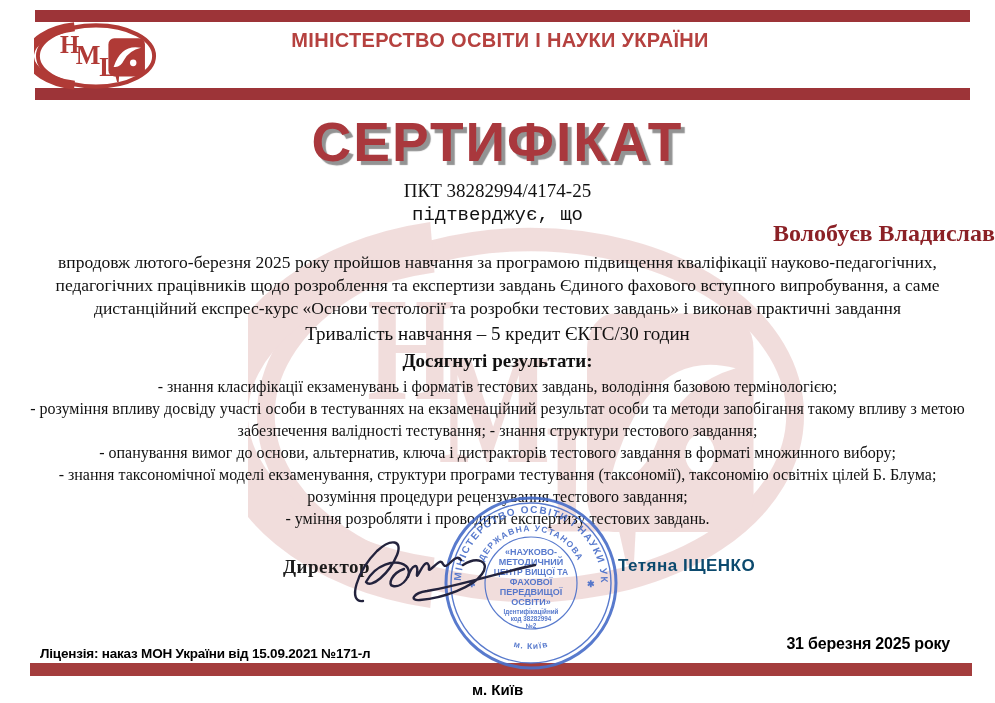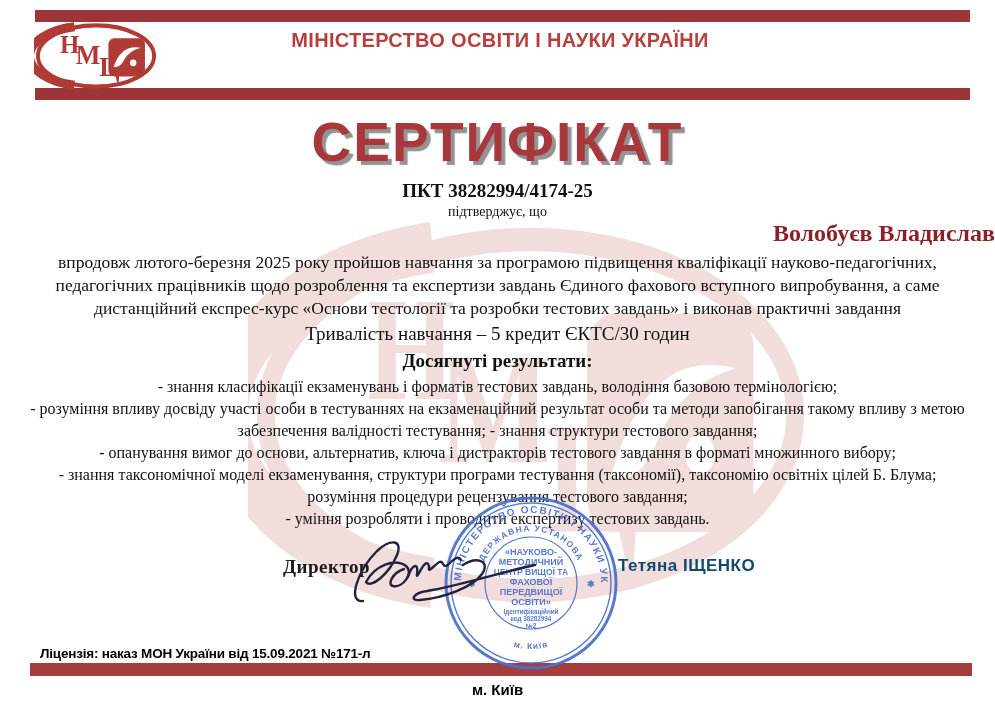--- a/index.html
+++ b/index.html
@@ -30,22 +30,22 @@
   .header-line1{font-size:20px;letter-spacing:.3px;}
   .header-line2{font-size:19px;letter-spacing:.1px;margin-top:5px;white-space:nowrap;}
 
   
   .title{
     position:absolute;left:0;top:110px;width:100%;text-align:center;
     font-family:"Liberation Sans", sans-serif;font-weight:900;
     font-size:55px;letter-spacing:2px;color:#a9383d;
     text-shadow:4px 4px 1px #939393;
   }
-  .cert-number{position:absolute;left:0;top:180px;width:100%;text-align:center;font-size:19px;font-weight:bold;}
-  .confirm-line{position:absolute;left:0;top:204px;width:100%;text-align:center;font-size:14px;}
+  .cert-number{position:absolute;left:0;top:180px;width:100%;text-align:center;font-size:19px;}
+  .confirm-line{position:absolute;left:0;top:204px;width:100%;text-align:center;font-size:19px;font-family:Liberation Mono, monospace;}
   .recipient{position:absolute;left:0;top:220px;width:100%;text-align:right;font-size:24px;font-weight:bold;color:#8b2126;}
   .body-par{position:absolute;left:30px;top:251px;width:935px;text-align:center;font-size:17.5px;line-height:23px;}
   .duration{position:absolute;left:0;top:323px;width:100%;text-align:center;font-size:19px;}
   .results-title{position:absolute;left:0;top:350px;width:100%;text-align:center;font-size:19px;font-weight:bold;}
   .results{position:absolute;left:30px;top:376px;width:935px;text-align:center;font-size:16px;line-height:22px;}
   .results .item{margin:0;}
 
   
   .sig-label{position:absolute;left:283px;top:556px;font-family:Liberation Serif, serif;font-weight:bold;font-size:19px;letter-spacing:.5px;color:#1b1b1b;}
   .signer-name{position:absolute;left:618px;top:556px;font-family:"Liberation Sans", sans-serif;font-weight:bold;font-size:17px;letter-spacing:.5px;color:#0c4a6e;}
@@ -148,17 +148,18 @@
       <text class="stamp-text" x="89" y="101" font-size="9">ПЕРЕДВИЩОЇ</text>
       <text class="stamp-text" x="89" y="111" font-size="9">ОСВІТИ»</text>
       <text class="stamp-text" x="89" y="120" font-size="6.3">Ідентифікаційний</text>
       <text class="stamp-text" x="89" y="127" font-size="6.3">код 38282994</text>
       <text class="stamp-text" x="89" y="134" font-size="6.3">№2</text>
     </g>
   </svg>
 
   <div class="signer-name">Тетяна ІЩЕНКО</div>
 
+  <div class="date-line">31 березня 2025 року</div>
   <div class="license-line">Ліцензія:  наказ МОН України від 15.09.2021 №171-л</div>
   <div class="bar bar-bottom"></div>
   <div class="city-line">м. Київ</div>
 
 </div>
 
 </body></html>

